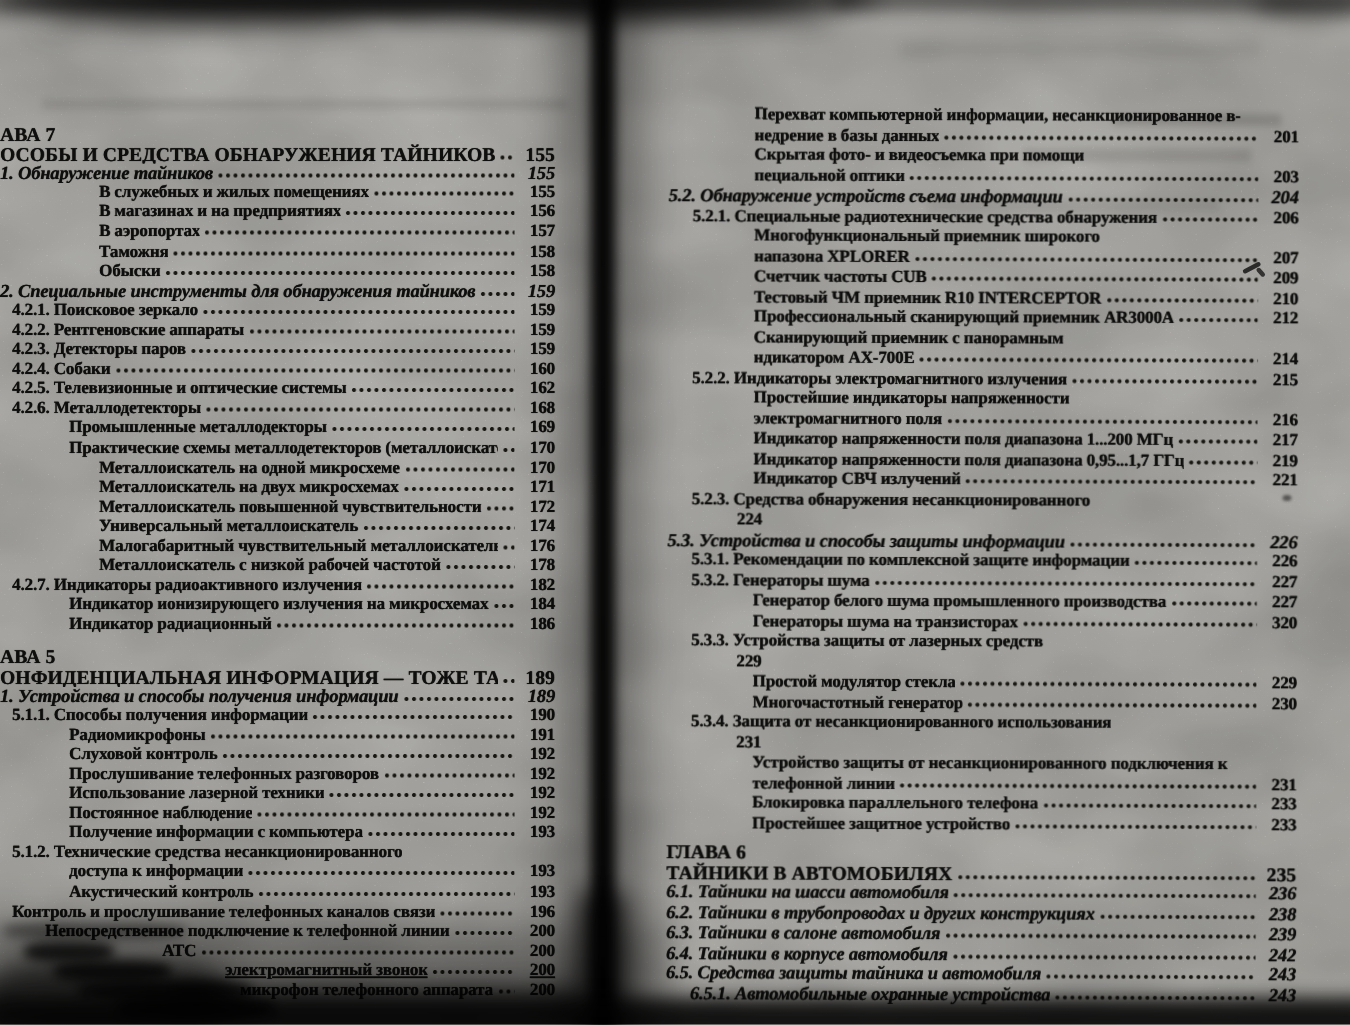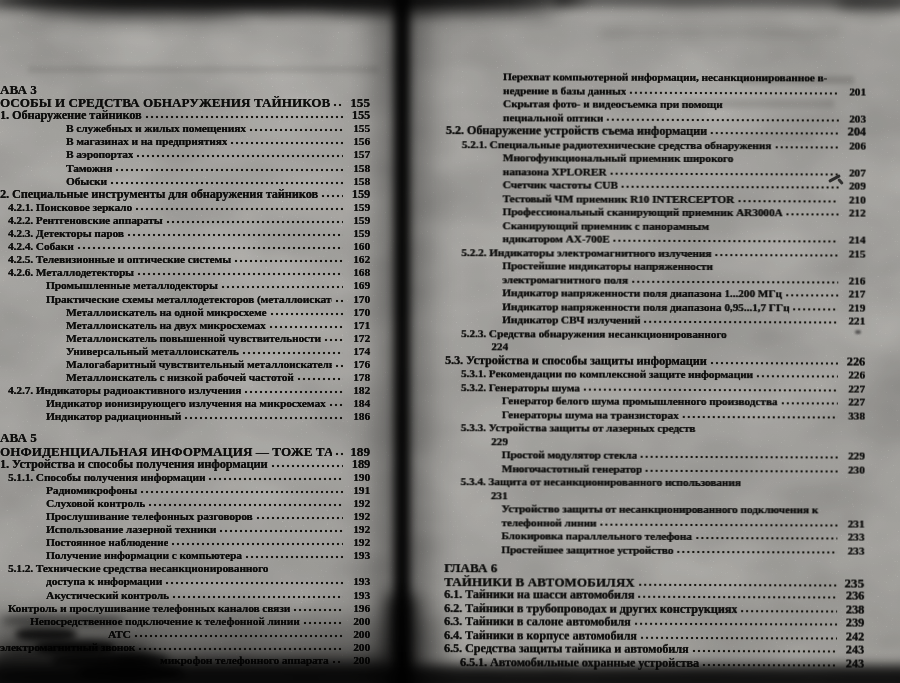--- a/index.html
+++ b/index.html
@@ -25,21 +25,21 @@
   .page-left .toc-line{line-height:13.1px;height:13.1px;}
   .page-right .toc-line{line-height:13.5px;height:13.5px;}
   .toc-line .title{flex:0 1 auto;min-width:0;overflow:hidden;}
   .toc-line .leader{
     flex:1 1 8px;min-width:8px;height:4px;margin:0 3px;align-self:baseline;
     background:radial-gradient(circle at 2px 2px, #222018 1.05px, rgba(0,0,0,0) 1.6px);
     background-size:5px 4px;background-repeat:repeat-x;
   }
   .toc-line .pagenum{flex:0 0 auto;min-width:24px;text-align:right;}
   .style-chapter{font-size:13px;letter-spacing:.1px;}
-  .style-section{font-size:12.3px;}
+  .style-section{font-size:12.3px;font-style:italic;}
   .gap-before{margin-top:8px;}
   .page-right .gap-before{margin-top:5px;text-align:center;}
   
   .page-left .ind-0{margin-left:0;}
   .page-left .ind-1{margin-left:8px;}
   .page-left .ind-2{margin-left:46px;}
   .page-left .ind-3{margin-left:66px;}
   .page-right .ind-0{margin-left:36px;}
   .page-right .ind-1{margin-left:52px;}
   .page-right .ind-2{margin-left:93px;}
@@ -82,21 +82,21 @@
 
   <div class="art ghost ghost1"></div>
   <div class="art ghost ghost2"></div>
   <div class="art ghost ghost3"></div>
   <div class="art ghost ghost4"></div>
   <div class="art ghost ghost5"></div>
 
   <div class="page page-left">
     <div>
         <div class="toc-line ind-0 style-chapter">
-          <span class="title">АВА 3</span>
+          <span class="title">АВА 7</span>
         </div>
         <div class="toc-line ind-0 style-chapter">
           <span class="title">ОСОБЫ И СРЕДСТВА ОБНАРУЖЕНИЯ ТАЙНИКОВ</span>
           <span class="leader"></span>
           <span class="pagenum">155</span>
         </div>
         <div class="toc-line ind-0 style-section">
           <span class="title">1. Обнаружение тайников</span>
           <span class="leader"></span>
           <span class="pagenum">155</span>
@@ -285,21 +285,21 @@
         <div class="toc-line" style="margin-left: 30px;">
           <span class="title">Непосредственное подключение к телефонной линии</span>
           <span class="leader"></span>
           <span class="pagenum">200</span>
         </div>
         <div class="toc-line" style="margin-left: 108px;">
           <span class="title">АТС</span>
           <span class="leader"></span>
           <span class="pagenum">200</span>
         </div>
-        <div class="toc-line" style="">
+        <div class="toc-line" style="margin-left: 150px; text-decoration: underline;">
           <span class="title">электромагнитный звонок</span>
           <span class="leader"></span>
           <span class="pagenum">200</span>
         </div>
         <div class="toc-line" style="margin-left: 160px;">
           <span class="title">микрофон телефонного аппарата</span>
           <span class="leader"></span>
           <span class="pagenum">200</span>
         </div>
       </div>
@@ -416,21 +416,21 @@
           <span class="pagenum">227</span>
         </div>
         <div class="toc-line ind-2">
           <span class="title">Генератор белого шума промышленного производства</span>
           <span class="leader"></span>
           <span class="pagenum">227</span>
         </div>
         <div class="toc-line ind-2">
           <span class="title">Генераторы шума на транзисторах</span>
           <span class="leader"></span>
-          <span class="pagenum">338</span>
+          <span class="pagenum">320</span>
         </div>
         <div class="toc-line ind-1">
           <span class="title">5.3.3. Устройства защиты от лазерных средств</span>
         </div>
         <div class="toc-line cont">
           <span class="title">съема информации</span>
           <span class="leader"></span>
           <span class="pagenum">229</span>
         </div>
         <div class="toc-line ind-2">

